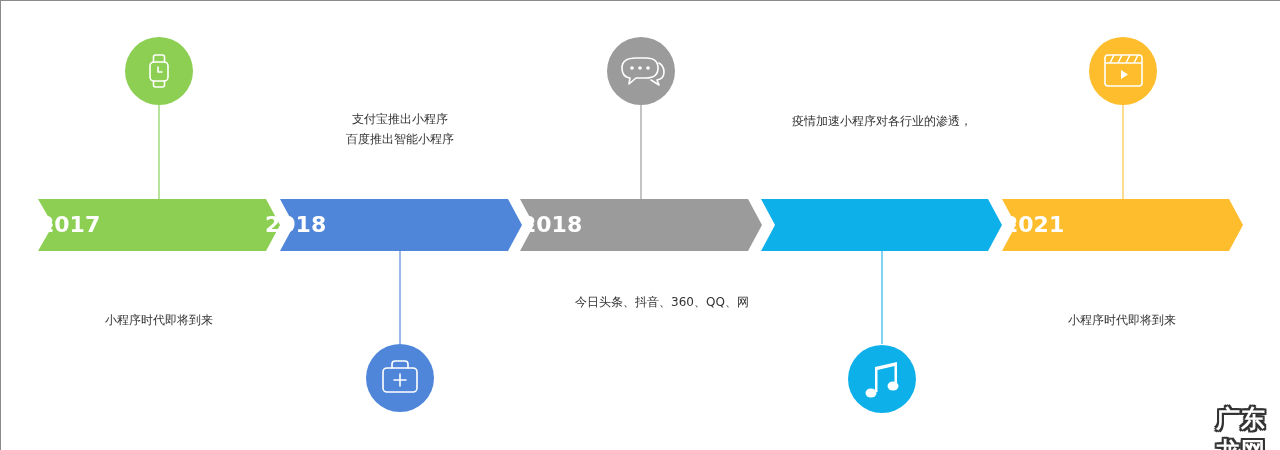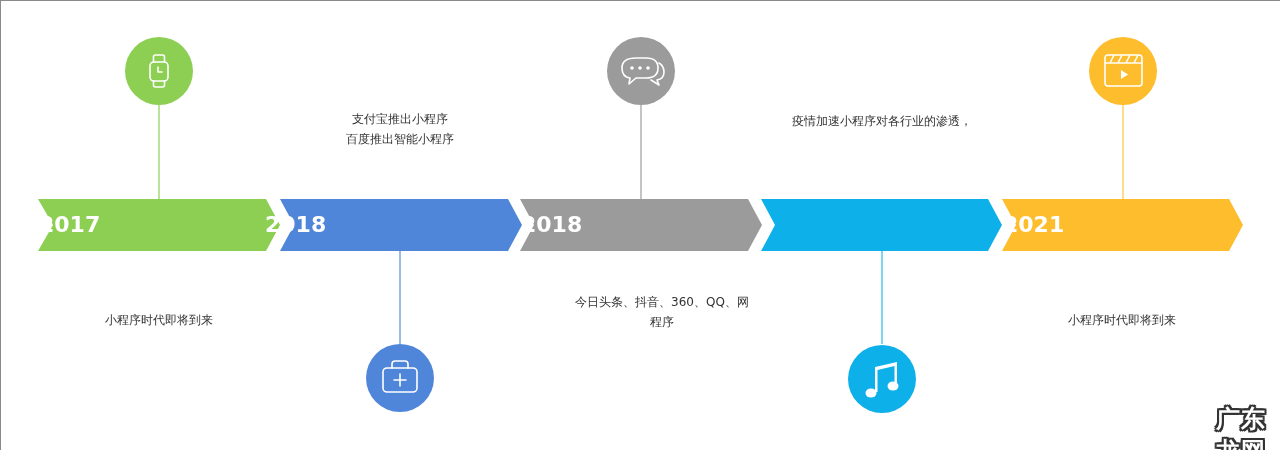--- a/index.html
+++ b/index.html
@@ -116,21 +116,20 @@
   <span>小程序时代即将到来</span>
 </div>
 
 <div class="desc" style="left:300px; top:109px; width:200px;">
   <span>支付宝推出小程序</span>
   <span>百度推出智能小程序</span>
 </div>
 
 <div class="desc" style="left:537px; top:292px; width:250px;">
   <span>今日头条、抖音、360、QQ、网</span>
-  <span>程序</span>
 </div>
 
 <div class="desc" style="left:742px; top:111px; width:280px;">
   <span>疫情加速小程序对各行业的渗透，</span>
 </div>
 
 <div class="desc" style="left:1022px; top:310px; width:200px;">
   <span>小程序时代即将到来</span>
 </div>
 

